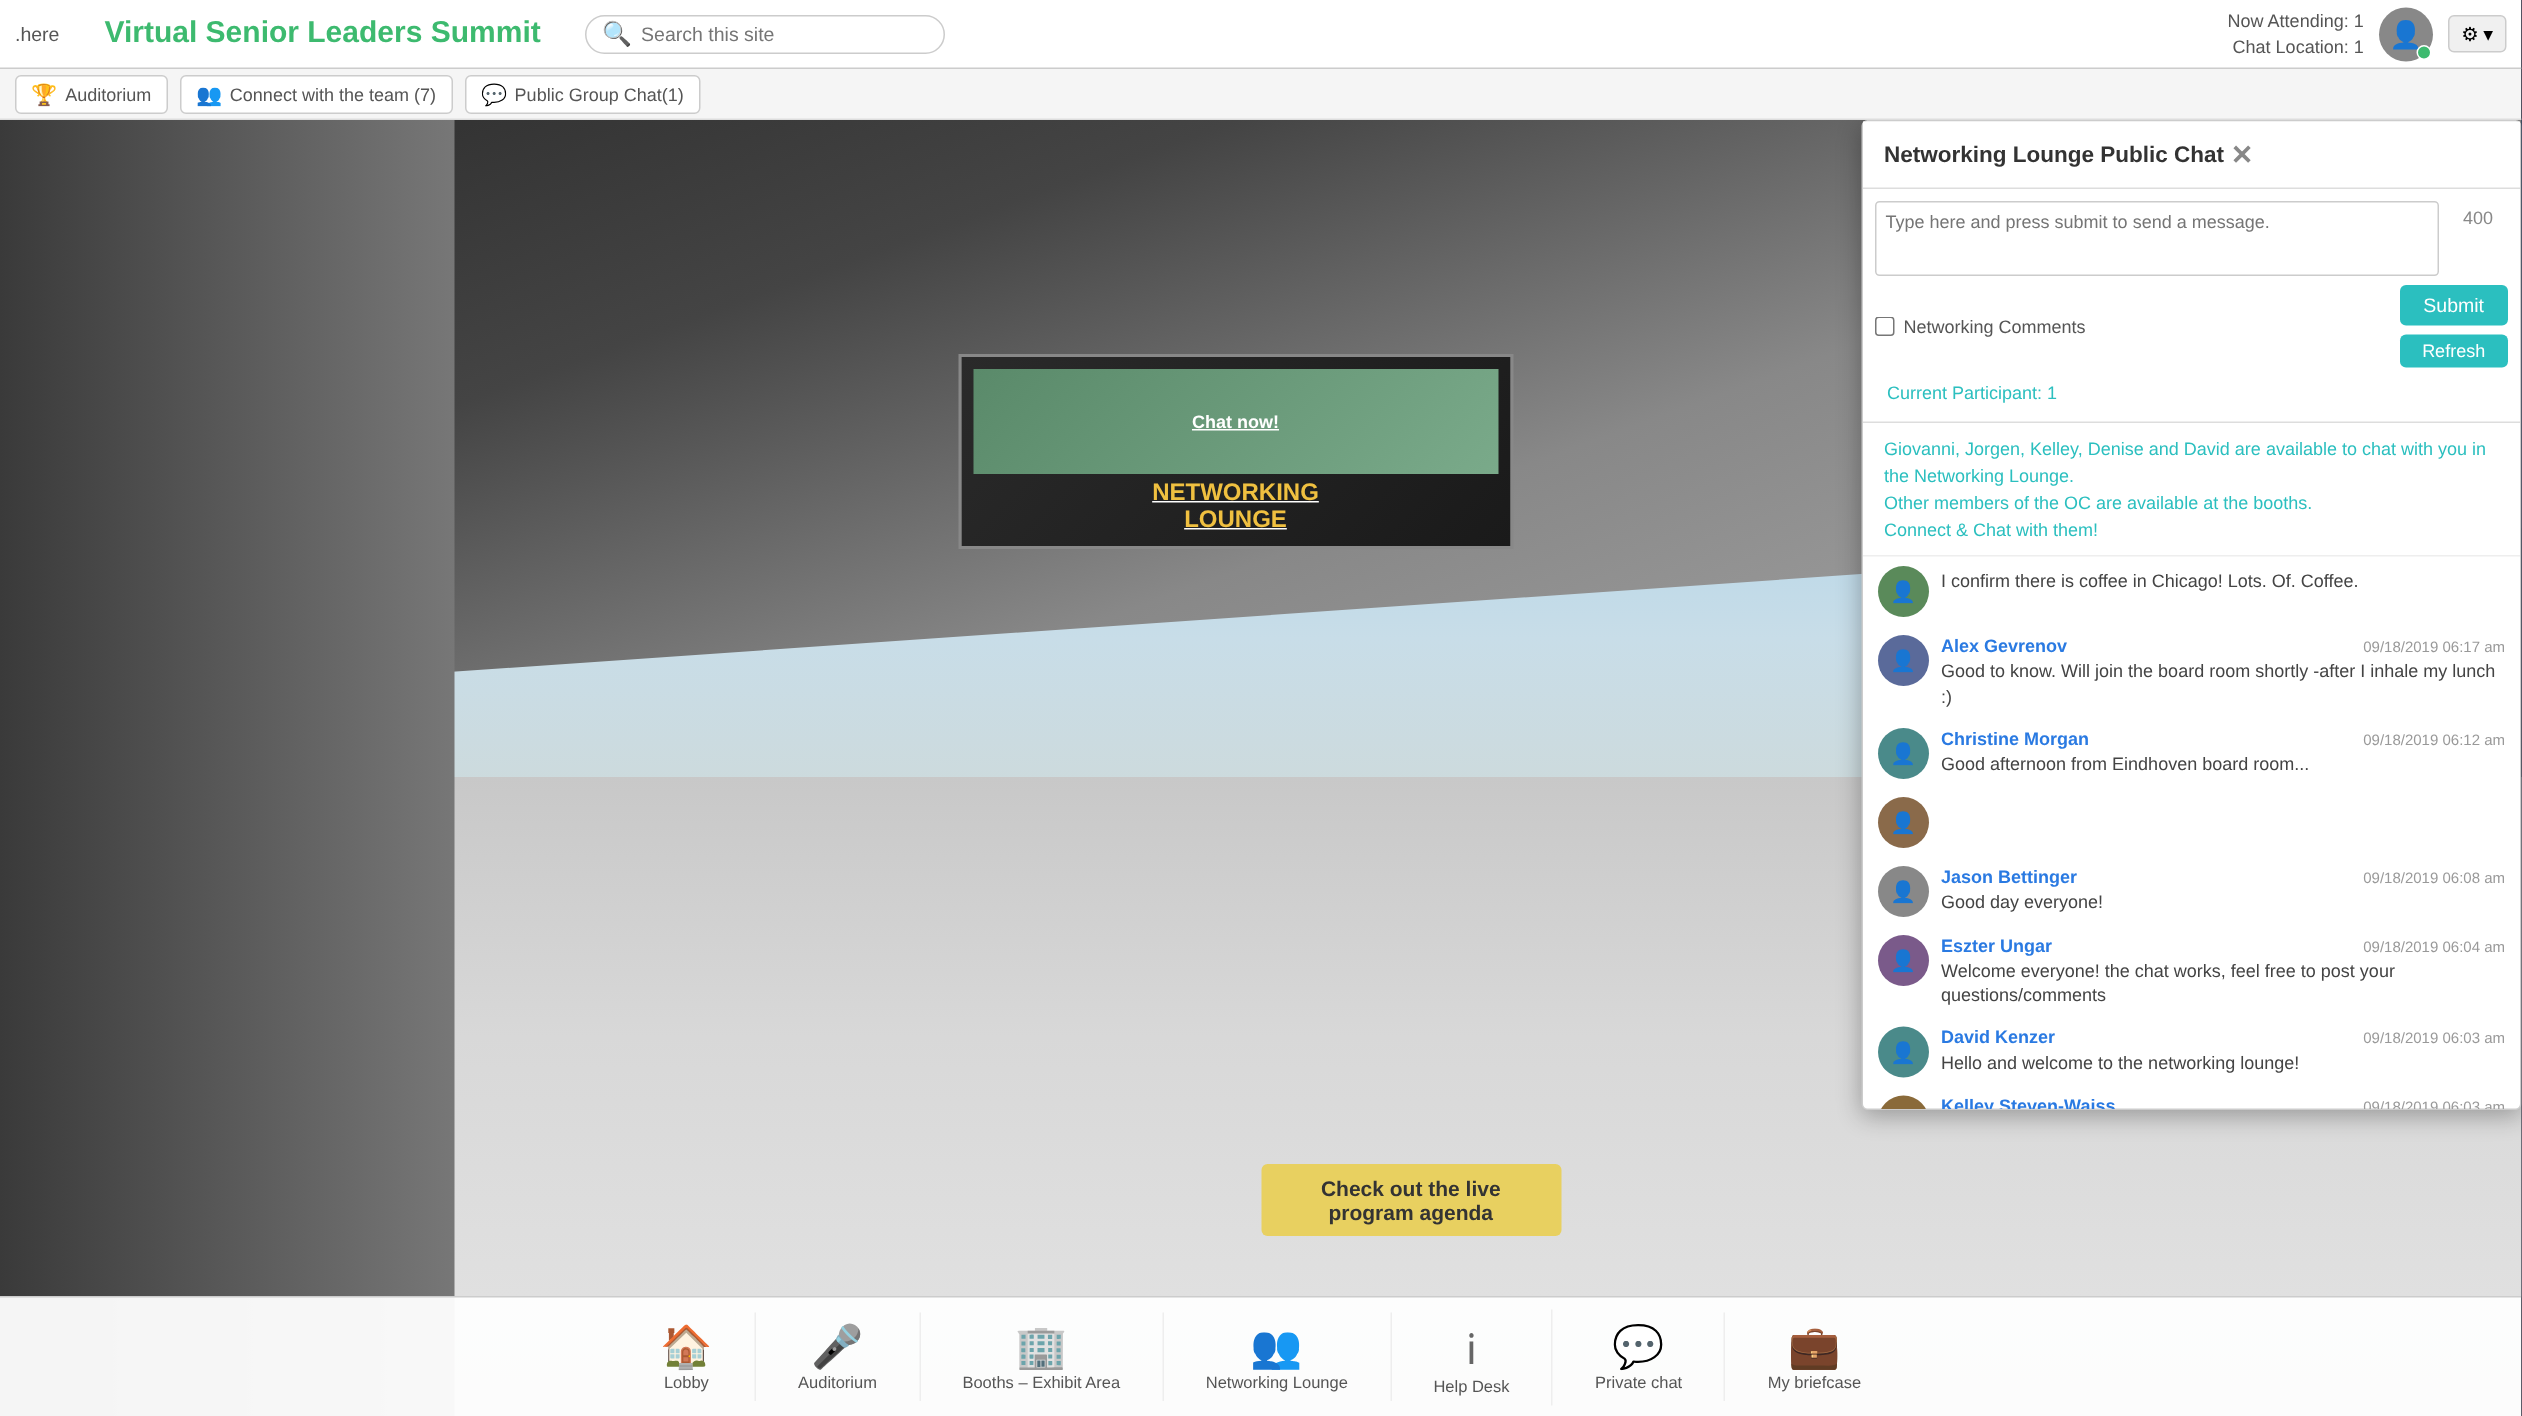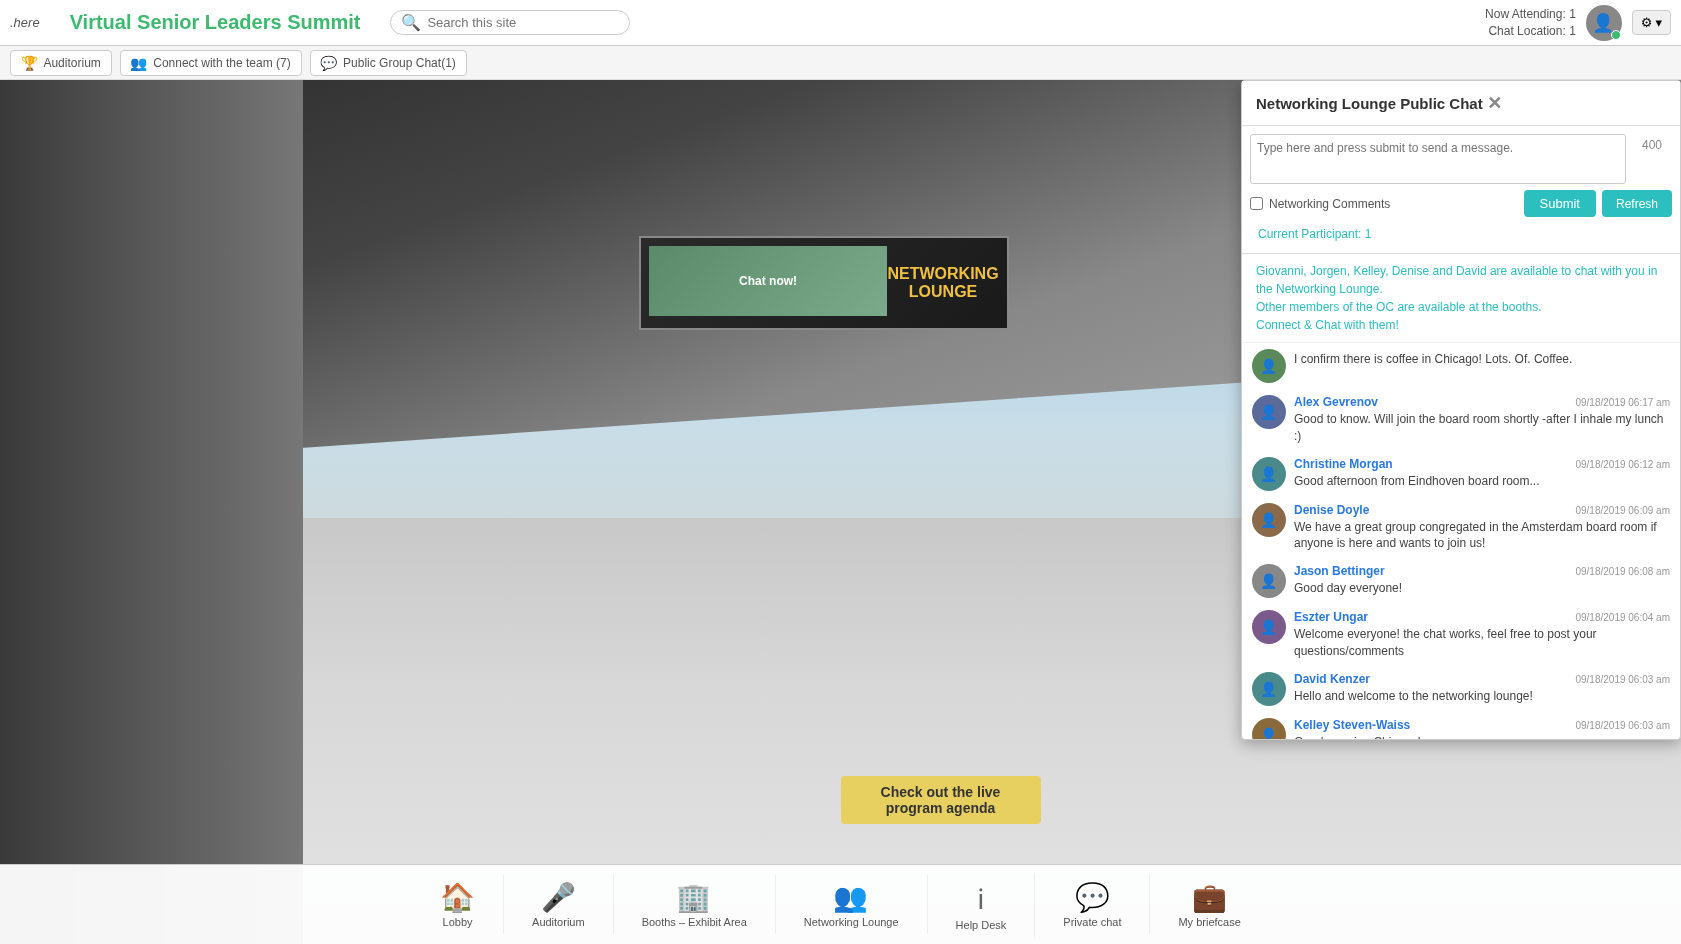--- a/index.html
+++ b/index.html
@@ -6,21 +6,21 @@
     body { width: 1681px; height: 944px; overflow: hidden; font-family: Arial, sans-serif; background: #1a1a2e; }
 
     
     #topnav {
       display: flex; align-items: center;
       background: #fff; height: 46px;
       border-bottom: 1px solid #ccc;
       padding: 0 10px; gap: 10px; position: relative; z-index: 10;
     }
     #topnav .logo-area { display: flex; align-items: center; gap: 4px; }
-    #topnav .logo-text { font-size: 13px; color: #555; font-style: italic; }
+    #topnav .logo-text { font-size: 13px; color: #555; }
     #topnav .event-title { color: #3dba6f; font-size: 20px; font-weight: bold; margin: 0 20px; }
     #topnav .search-box {
       display: flex; align-items: center; border: 1px solid #ccc;
       border-radius: 20px; padding: 2px 10px; gap: 6px; background: #fff;
       width: 240px;
     }
     #topnav .search-box input { border: none; outline: none; font-size: 13px; width: 180px; }
     #topnav .spacer { flex: 1; }
     #topnav .attending-info { font-size: 12px; color: #555; line-height: 1.4; text-align: right; }
     #topnav .avatar-circle {
@@ -77,22 +77,22 @@
     .left-wall {
       position: absolute; top: 0; left: 0; width: 18%; height: 100%;
       background: linear-gradient(90deg, #3a3a3a 0%, #777 100%);
     }
 
     
     .lounge-sign {
       position: absolute; top: 18%; left: 38%; width: 22%;
       background: linear-gradient(135deg, #2a2a2a, #1a1a1a);
       border: 2px solid #888;
-      display: flex; align-items: center;
-      padding: 8px; color: white; font-size: 11px;
+      display: flex; flex-direction: column; align-items: center;
+      padding: 8px; color: white; font-size: 11px; text-decoration: underline;
     }
     .lounge-sign .chat-img {
       width: 100%; height: 70px;
       background: linear-gradient(135deg, #5a8a6a, #7aaa8a);
       display: flex; align-items: center; justify-content: center;
       color: white; font-size: 12px; font-weight: bold; margin-bottom: 4px;
     }
     .lounge-sign .sign-text {
       color: #f0c040; font-size: 16px; font-weight: bold; text-align: center;
     }
@@ -273,21 +273,21 @@
     <div class="chat-input-area">
       <div class="chat-input-row">
         <textarea class="chat-textarea" placeholder="Type here and press submit to send a message." style=""></textarea>
         <div class="char-count">400</div>
       </div>
       <div class="controls-row">
         <div class="translate-row">
           <input type="checkbox" style="">
           <span>Networking Comments</span>
         </div>
-        <div style="display:flex;gap:6px;">
+        <div style="display:flex;gap:6px;flex-direction:column;">
           <button class="submit-btn">Submit</button>
           <button class="refresh-btn">Refresh</button>
         </div>
       </div>
       <div class="current-participants">Current Participant: 1</div>
     </div>
 
     <div class="announcement">
       <span>Giovanni, Jorgen, Kelley, Denise and David are available to chat with you in the Networking Lounge.<br>Other members of the OC are available at the booths.<br>Connect &amp; Chat with them!</span>
     </div>
@@ -314,27 +314,20 @@
       <div class="msg-content">
         <div class="msg-header">
           <span class="msg-name">Christine Morgan</span>
           <span class="msg-time">09/18/2019 06:12 am</span>
         </div>
         <div class="msg-text">Good afternoon from Eindhoven board room...</div>
       </div>
     </div>
         <div class="msg-item">
       <div class="msg-avatar av-brown">👤</div>
-      <div class="msg-content">
-        <div class="msg-header">
-          <span class="msg-name">Denise Doyle</span>
-          <span class="msg-time">09/18/2019 06:09 am</span>
-        </div>
-        <div class="msg-text">We have a great group congregated in the Amsterdam board room if anyone is here and wants to join us!</div>
-      </div>
     </div>
         <div class="msg-item">
       <div class="msg-avatar av-gray">👤</div>
       <div class="msg-content">
         <div class="msg-header">
           <span class="msg-name">Jason Bettinger</span>
           <span class="msg-time">09/18/2019 06:08 am</span>
         </div>
         <div class="msg-text">Good day everyone!</div>
       </div>

